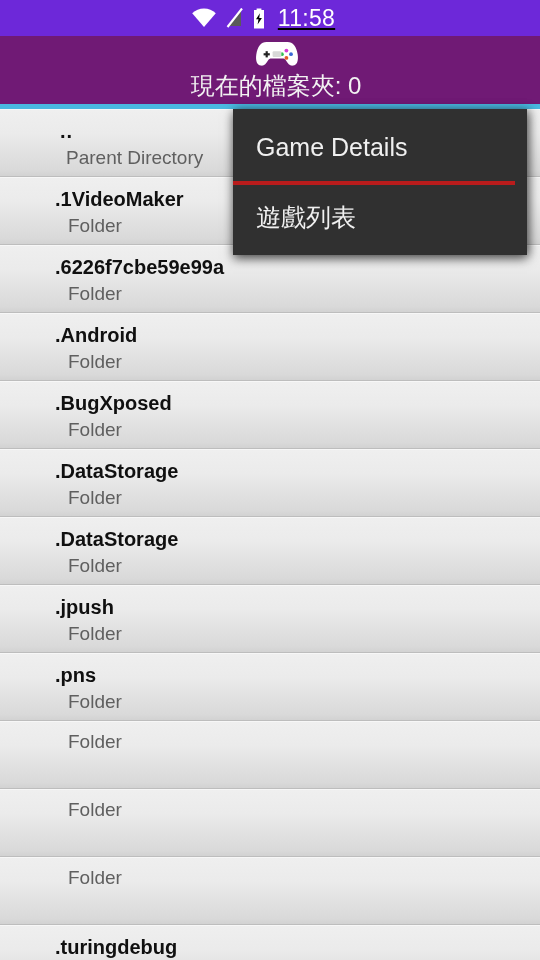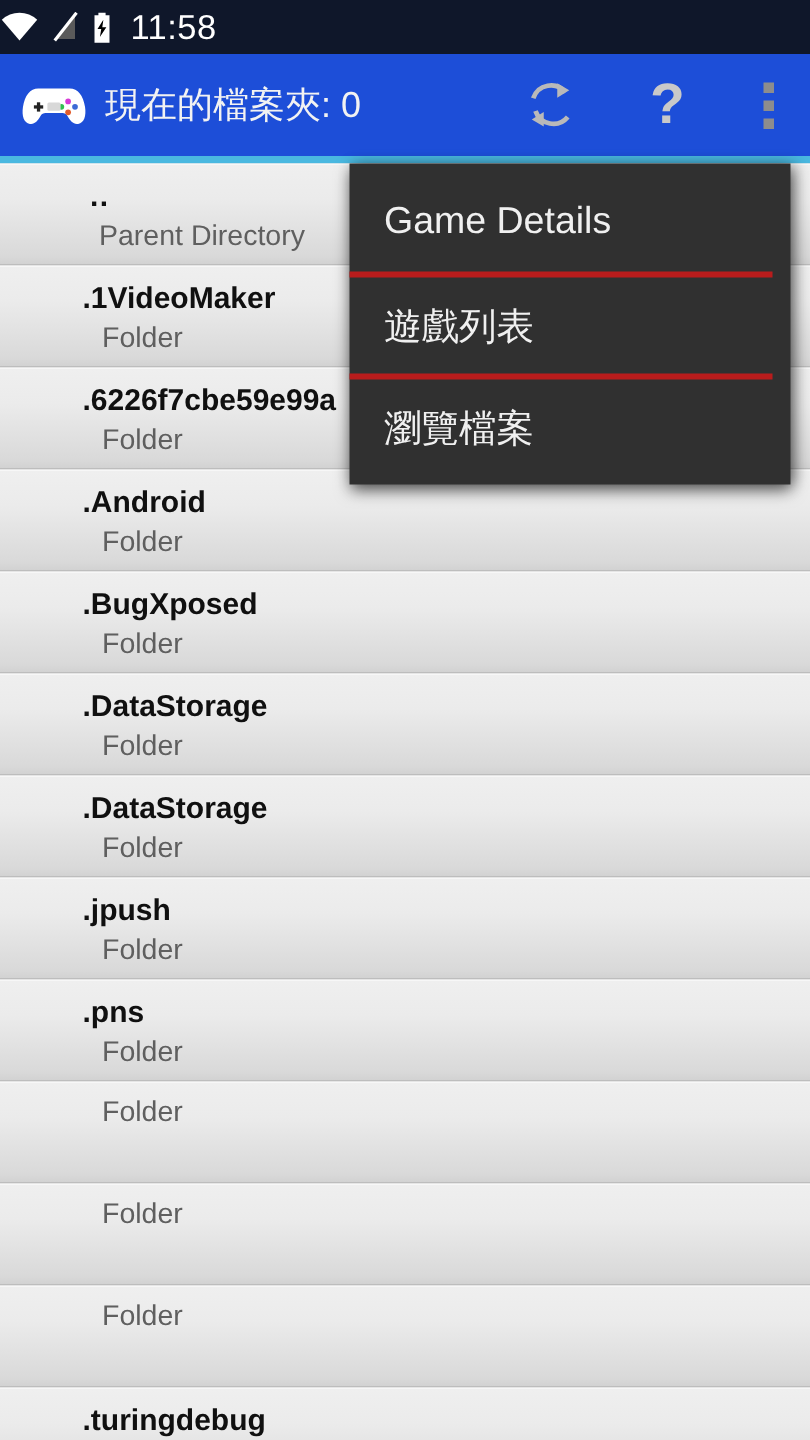--- a/index.html
+++ b/index.html
@@ -7,34 +7,34 @@
     width:540px; height:960px;
     background:#efefef;
     font-family:"Liberation Sans", sans-serif;
     overflow:hidden;
   }
   #root { position:relative; width:540px; height:960px; overflow:hidden; }
 
   
   .statusbar {
     position:absolute; top:0; left:0; width:540px; height:36px;
-    background:#0f172a; display:flex; align-items:center;
-    justify-content:flex-start; padding-right:14px;
+    background:#6d28d9; display:flex; align-items:center;
+    justify-content:center; padding-right:14px;text-decoration:underline;
   }
   .sb-icons { display:flex; align-items:center; gap:9px; }
   .sb-ico { display:block; }
   .sb-time {
     color:#fff; font-size:23px; margin-left:12px;
     letter-spacing:0.3px; font-family:"Liberation Sans", sans-serif;
   }
 
   
   .actionbar {
     position:absolute; top:36px; left:0; width:540px; height:68px;
-    background:#1d4ed8; display:flex; align-items:center;
+    background:#701a75; display:flex; align-items:center;flex-direction:column;
   }
   .ab-appicon { width:44px; height:34px; margin-left:14px; flex:0 0 auto; }
   .ab-title {
     color:#f2f2f2; font-size:24px; margin-left:12px;
     white-space:nowrap; flex:0 0 auto;
   }
   .ab-spacer { flex:1 1 auto; }
   .ab-action {
     width:78px; height:68px; display:flex;
     align-items:center; justify-content:center; flex:0 0 auto;
@@ -203,18 +203,15 @@
     </div>
   </div>
 
   <div class="menu">
     <div class="menu-item">
       <span>Game Details</span>
     </div>
     <div class="menu-item">
       <span>遊戲列表</span>
     </div>
-    <div class="menu-item">
-      <span>瀏覽檔案</span>
-    </div>
   </div>
 
 </div>
 
 </body></html>

